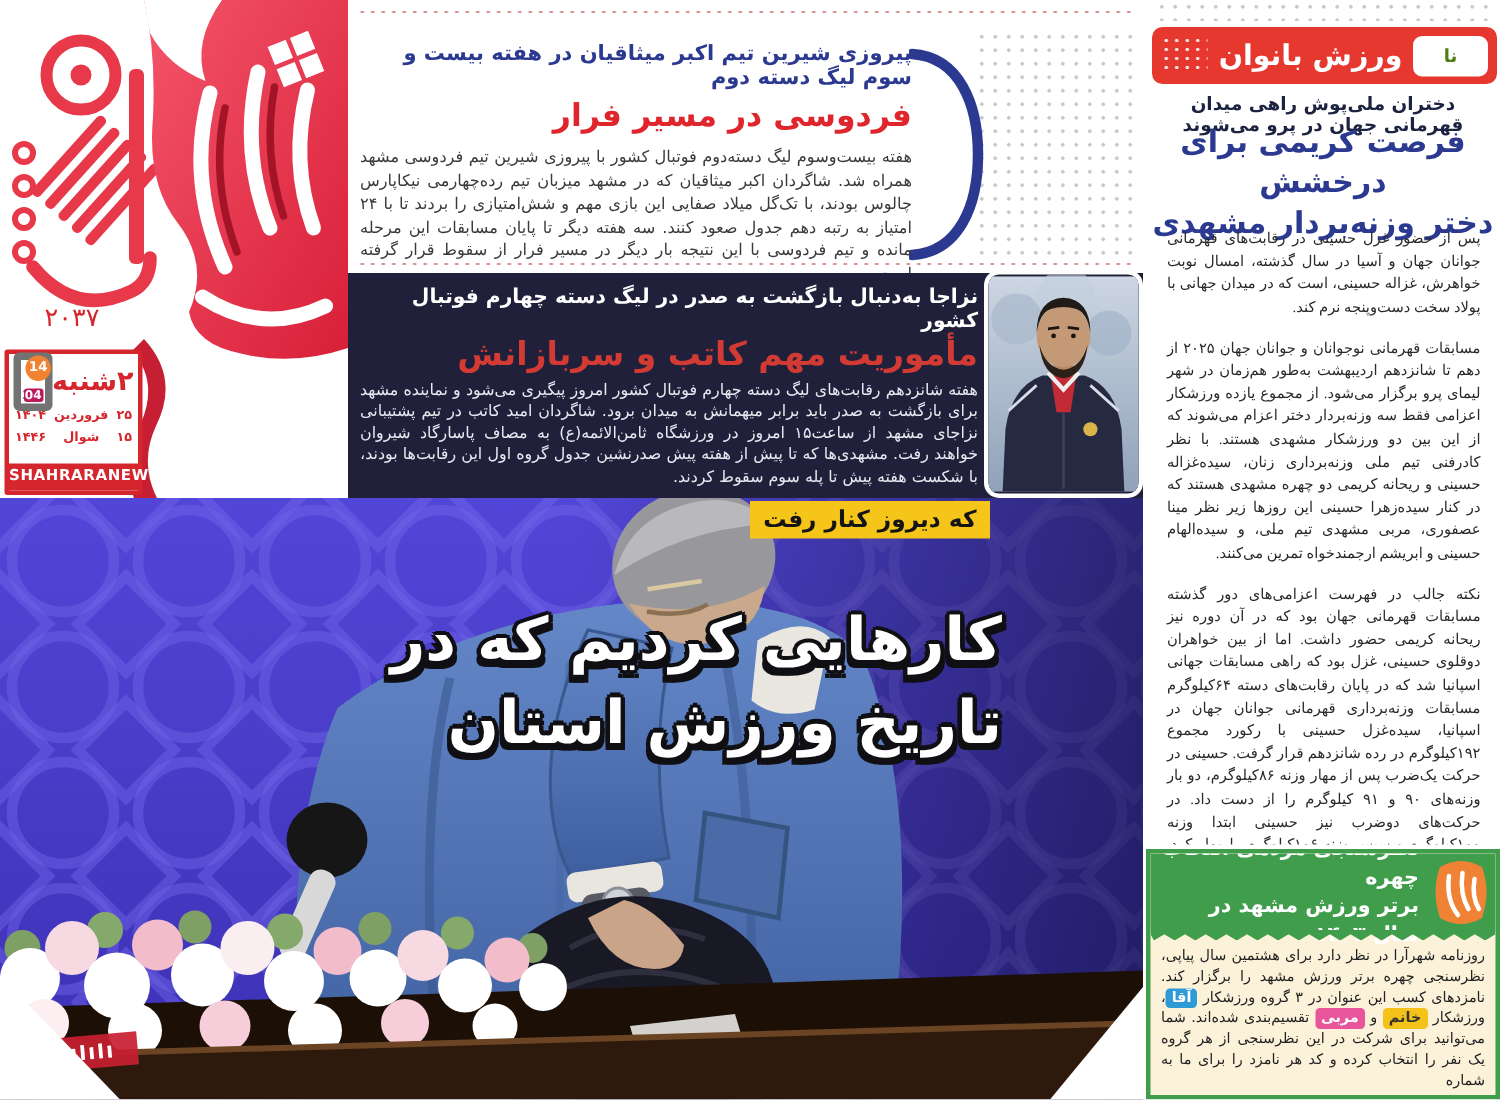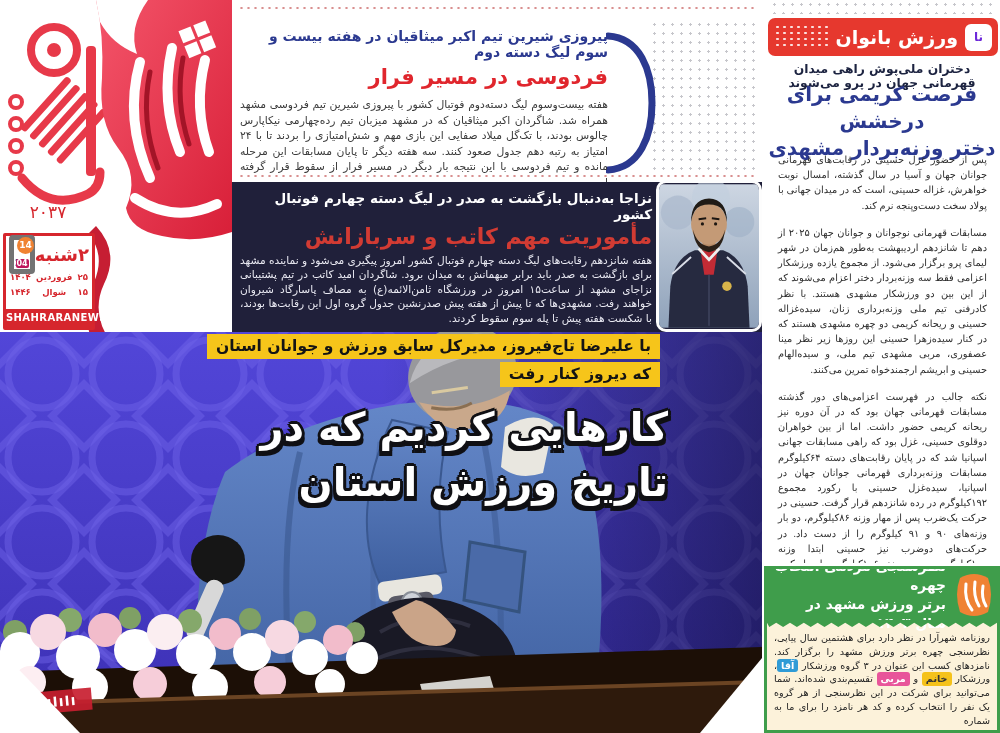--- a/index.html
+++ b/index.html
@@ -49,22 +49,22 @@
   #caption-lines span{display:inline-block;background:#f6c51a;color:#141414;font-weight:bold;
     font-size:15.5px;padding:3px 9px 4px 9px;margin-bottom:3px;}
   #big-headline{right:332px;top:400px;width:430px;text-align:right;color:#fff;font-weight:bold;
     font-size:40px;line-height:55px;
     text-shadow:3px 0 0 #101014,-3px 0 0 #101014,0 3px 0 #101014,0 -3px 0 #101014,
       2px 2px 0 #101014,-2px 2px 0 #101014,2px -2px 0 #101014,-2px -2px 0 #101014,
       0 5px 0 #101014,3px 5px 0 #101014,-3px 5px 0 #101014;}
   
   #ws-banner{left:768px;top:18px;width:230px;height:38px;background:#e6382e;border-radius:7px;
     display:flex;direction:rtl;align-items:center;padding:0 6px;box-sizing:border-box;}
-  #ws-icon{width:27px;height:27px;background:#fff;border-radius:6px;display:flex;align-items:center;
-    justify-content:center;color:#6d28d9;font-weight:bold;font-size:12px;flex:none;}
+  #ws-icon{width:50px;height:27px;background:#fff;border-radius:6px;display:flex;align-items:center;
+    justify-content:center;color:#4d7c0f;font-weight:bold;font-size:12px;flex:none;}
   #ws-label{color:#fff;font-weight:bold;font-size:19px;margin:12px 7px;flex:none;}
   #ws-dots{flex:1;height:26px;background-image:radial-gradient(rgba(255,255,255,.85) 1.1px,transparent 1.4px);
     background-size:7px 6px;}
   #ws-kicker{left:766px;top:62px;width:232px;text-align:center;font-size:12.3px;font-weight:bold;color:#1c2340;}
   #ws-headline{left:766px;top:81px;width:232px;text-align:center;font-size:20px;font-weight:bold;
     color:#2b3990;line-height:27px;}
   #ws-body{left:766px;top:140px;width:233px;height:423px;overflow:hidden;text-align:justify;
     font-size:9.8px;line-height:15.2px;color:#2a2a2a;}
   #ws-body p{margin:12px;font-family:Liberation Serif, serif;}
   
@@ -313,21 +313,20 @@
         <rect x="66" y="366" width="2.5" height="10"></rect>
           <rect x="72" y="368" width="2.5" height="8"></rect>
       </g>
     </g>
 
     <polygon points="0,318 80,401 0,401" fill="#ffffff"></polygon>
     <polygon points="762,326 762,401 700,401" fill="#ffffff"></polygon>
   </svg>
 
   <div class="abs rtl" id="caption-lines">
-    <div><span>با علیرضا تاج‌فیروز، مدیرکل سابق ورزش و جوانان استان</span></div>
     <div><span>که دیروز کنار رفت</span></div>
   </div>
 
   <div class="abs rtl" id="big-headline">
     <div>کارهایی کردیم که در</div>
     <div>تاریخ ورزش استان</div>
   </div>
 
   <div class="abs dotgrid" style="left:770px;top:0;width:228px;height:14px;"></div>
 

